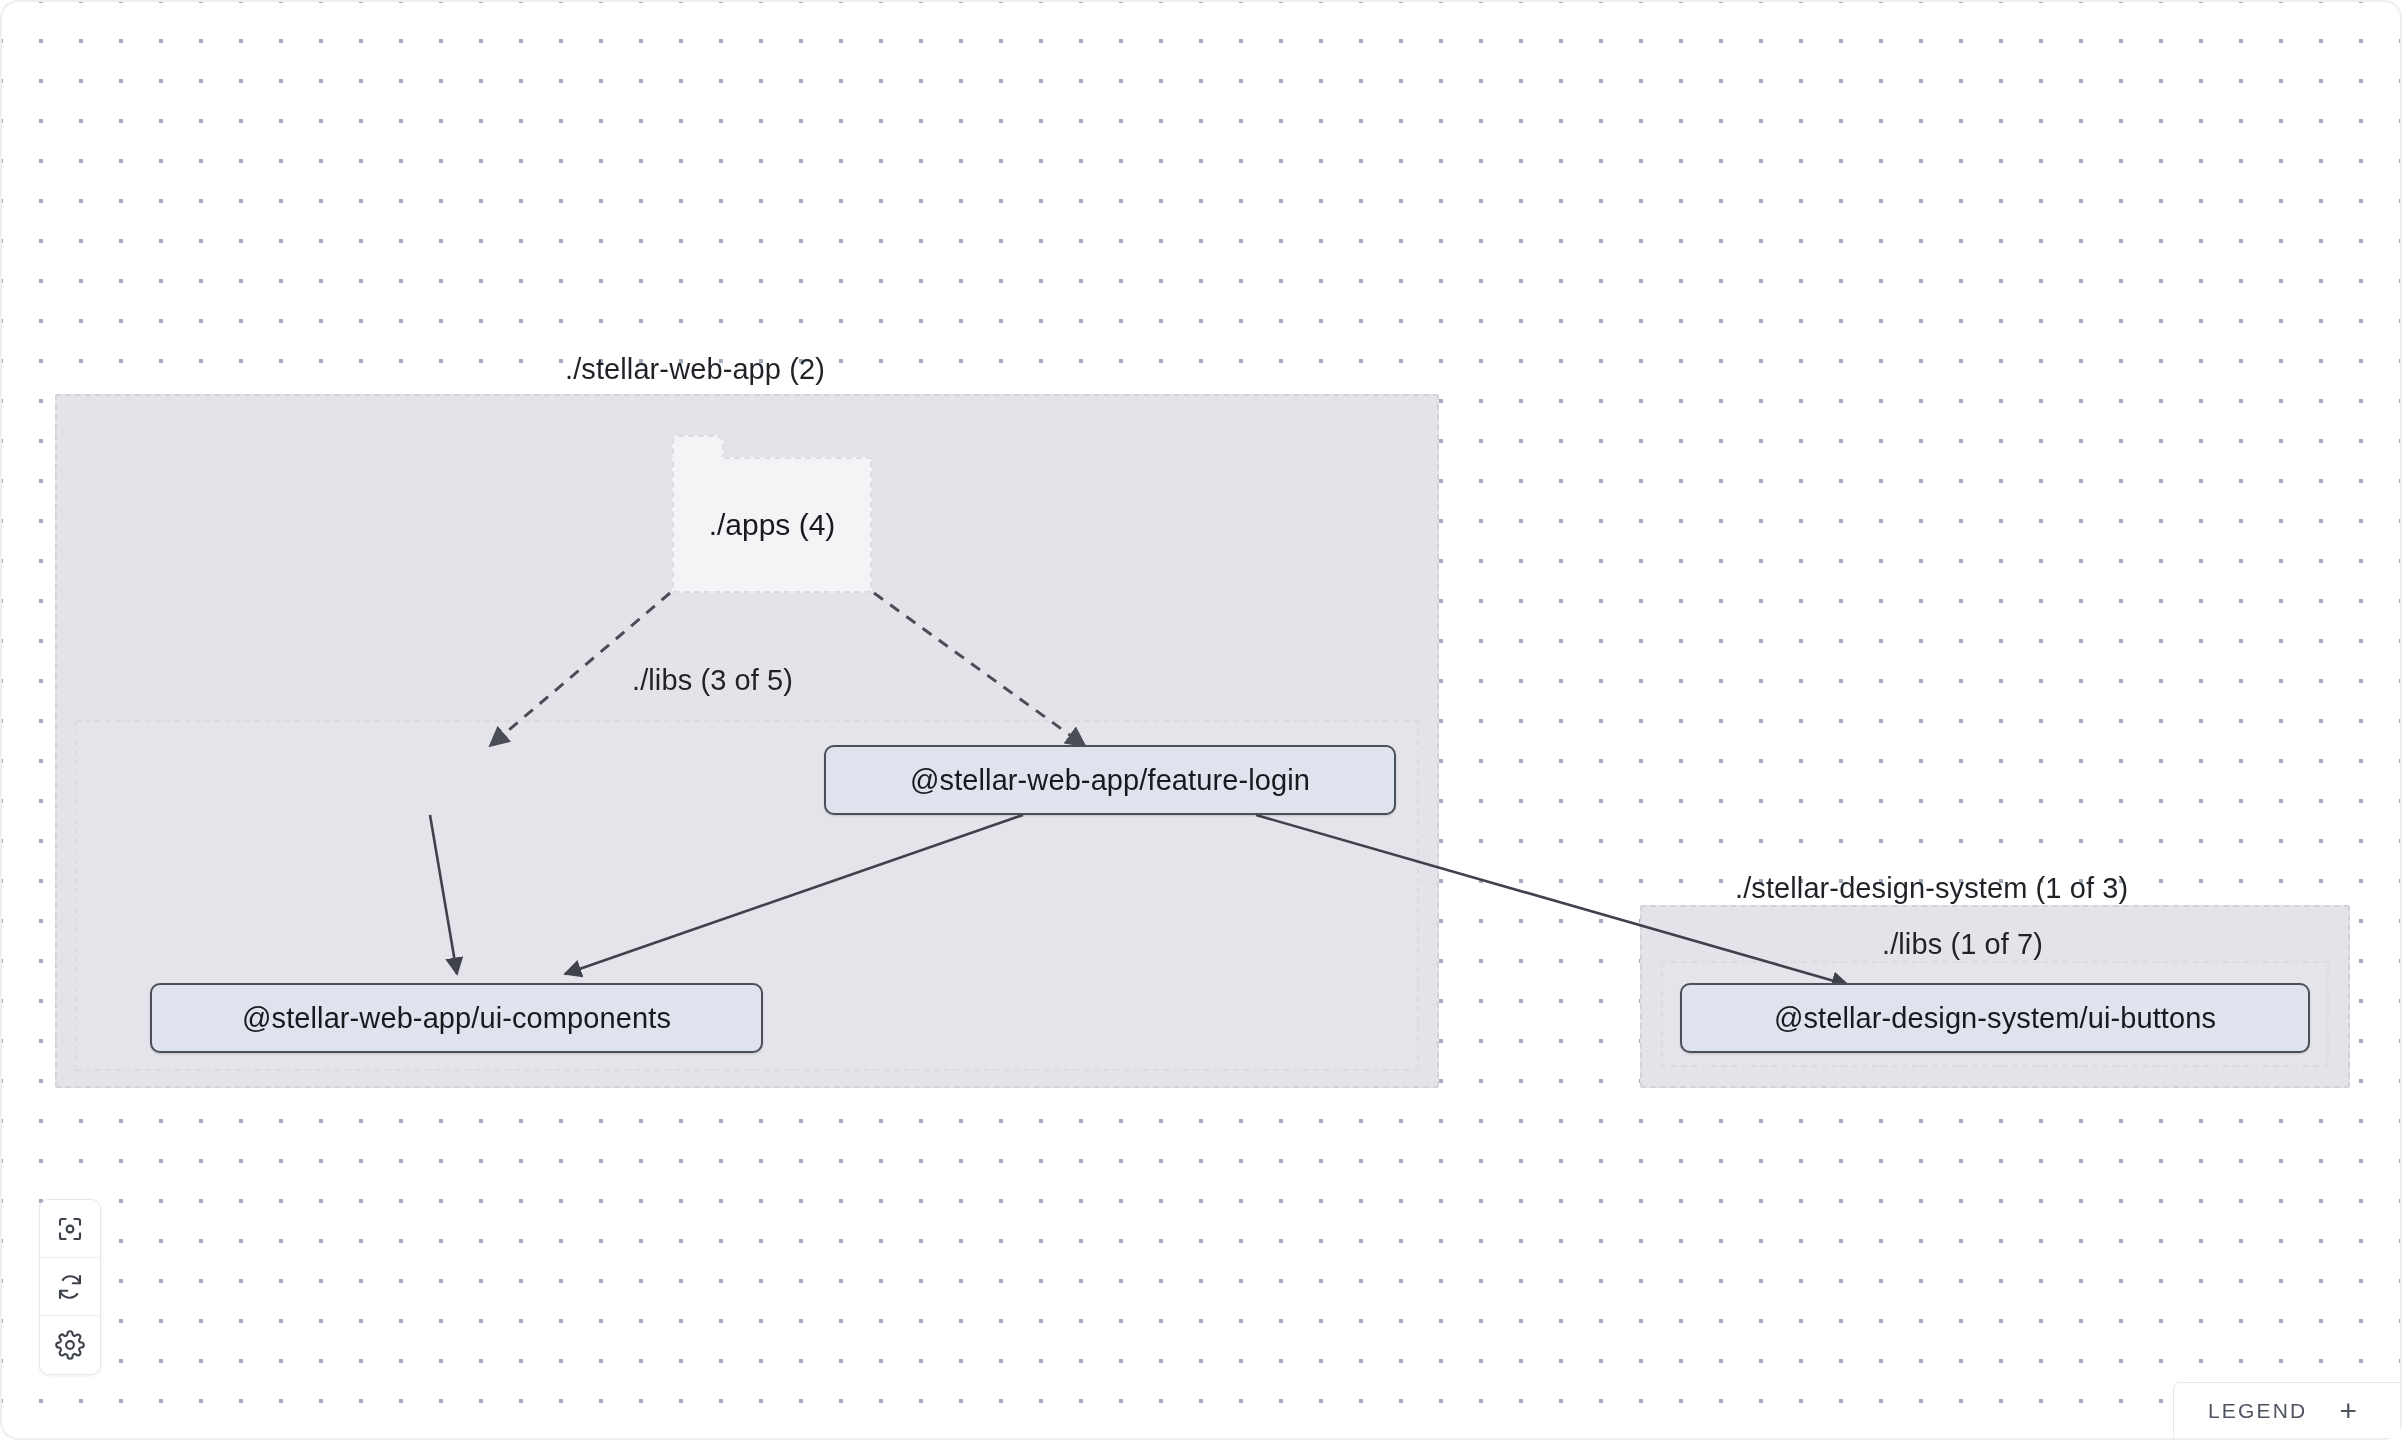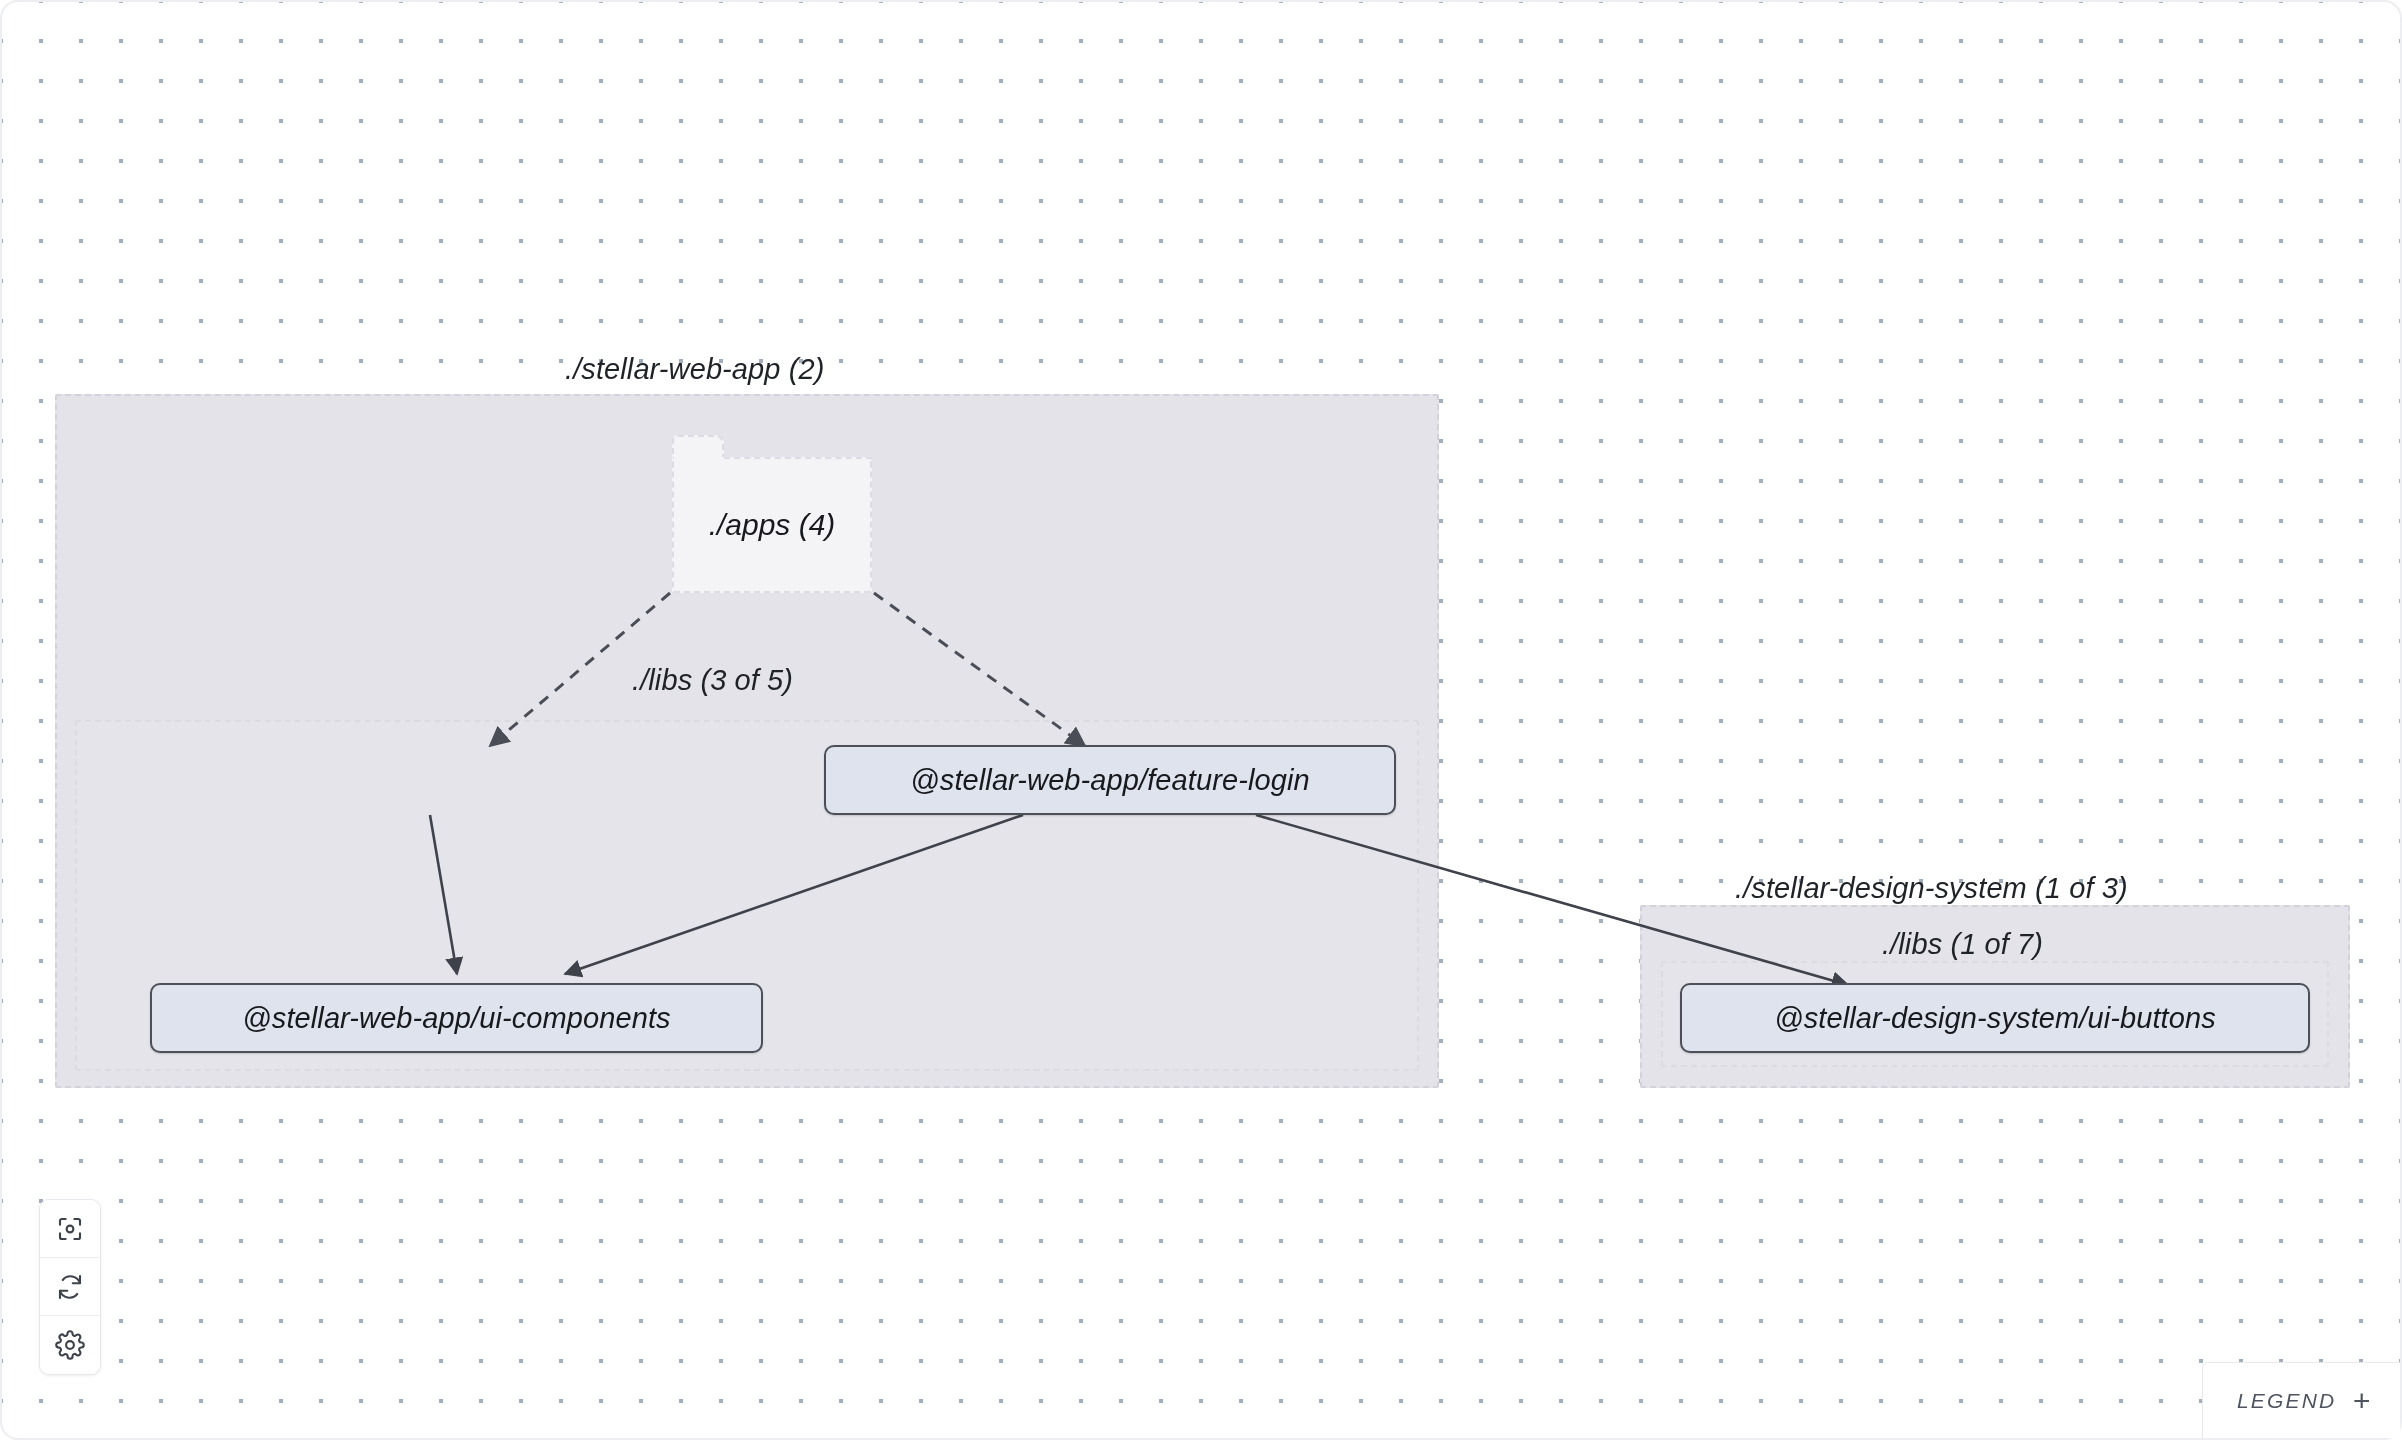--- a/index.html
+++ b/index.html
@@ -17,21 +17,20 @@
   #graph-canvas {
     position: relative;
     width: 2402px;
     height: 1440px;
     background-color: #ffffff;
     background-image: radial-gradient(circle, #a3aebd 2.2px, rgba(255,255,255,0) 2.4px);
     background-size: 40px 40px;
     background-position: 19px 19px;
     border: 2px solid #eceef1;
     border-radius: 18px;
-    font-style: italic;
   }
 
   
   .group-box {
     position: absolute;
     background: #e4e3e9;
     border: 2px dashed #d3d2da;
     border-radius: 2px;
   }
   .group-label {
@@ -141,25 +140,25 @@
     cursor: pointer;
   }
   .ctrl-btn:last-child { border-bottom: none; }
   .ctrl-btn svg { display: block; }
 
   
   #legend-panel {
     position: absolute;
     right: 0;
     bottom: 0;
-    height: 76px;
-    padding: 0 30px 0 34px;
-    display: flex;
-    align-items: center;
-    gap: 16px;
+    height: 56px;
+    padding: 0 43px 0 34px;
+    display: flex;
+    align-items: center;
+    gap: 32px;
     background: #ffffff;
     border-left: 1.5px solid #e7e8ec;
     border-top: 1.5px solid #e7e8ec;
     border-top-left-radius: 6px;
     cursor: pointer;
   }
   #legend-label {
     font-size: 21px;
     letter-spacing: 2.2px;
     color: #4f5460;

